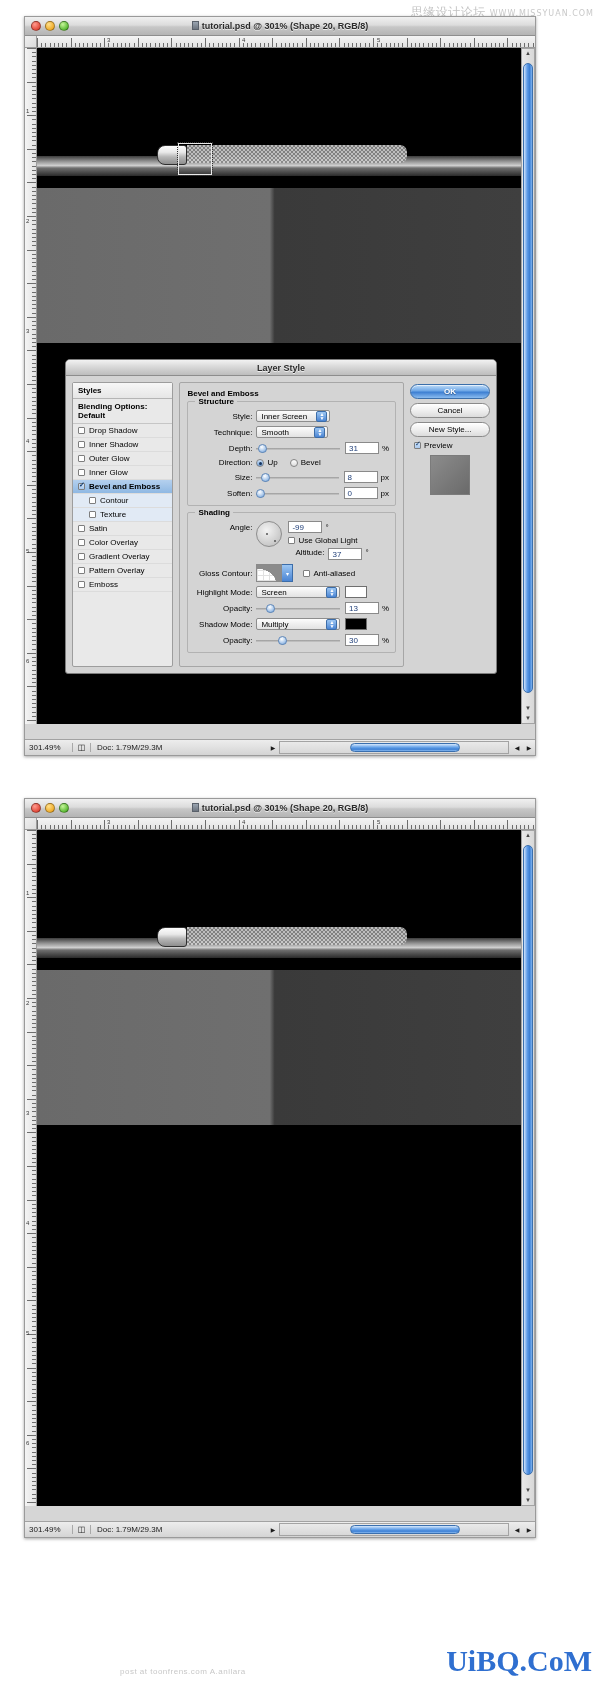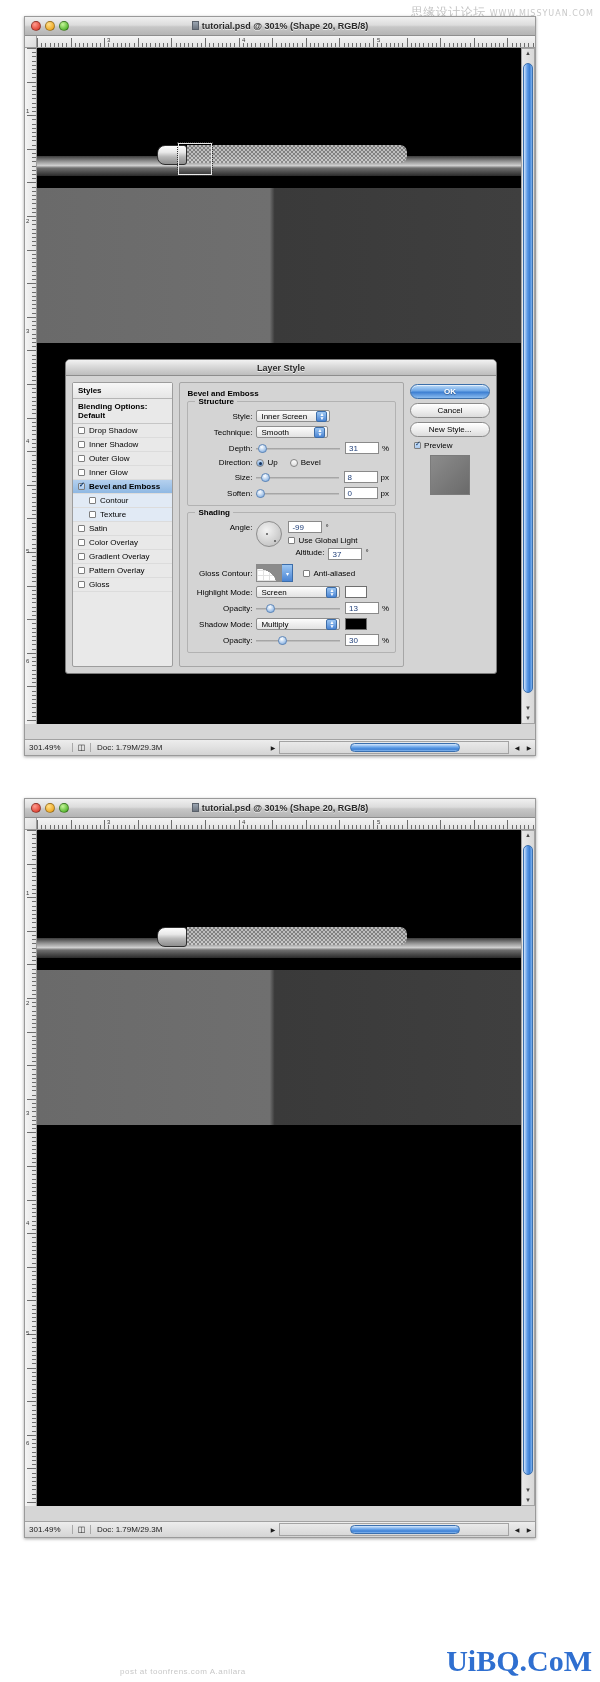--- a/index.html
+++ b/index.html
@@ -692,21 +692,21 @@
         <div class="style-row">
           <span class="cbx"></span>
           <span>Gradient Overlay</span>
           </div>
         <div class="style-row">
           <span class="cbx"></span>
           <span>Pattern Overlay</span>
           </div>
         <div class="style-row">
           <span class="cbx"></span>
-          <span>Gloss</span>
+          <span>Emboss</span>
           </div>
       </div>
 
       <div class="settings-pane">
         <div class="sec-title">Bevel and Emboss</div>
 
         <div class="group">
           <span class="legend">Structure</span>
 
           <div class="row">

